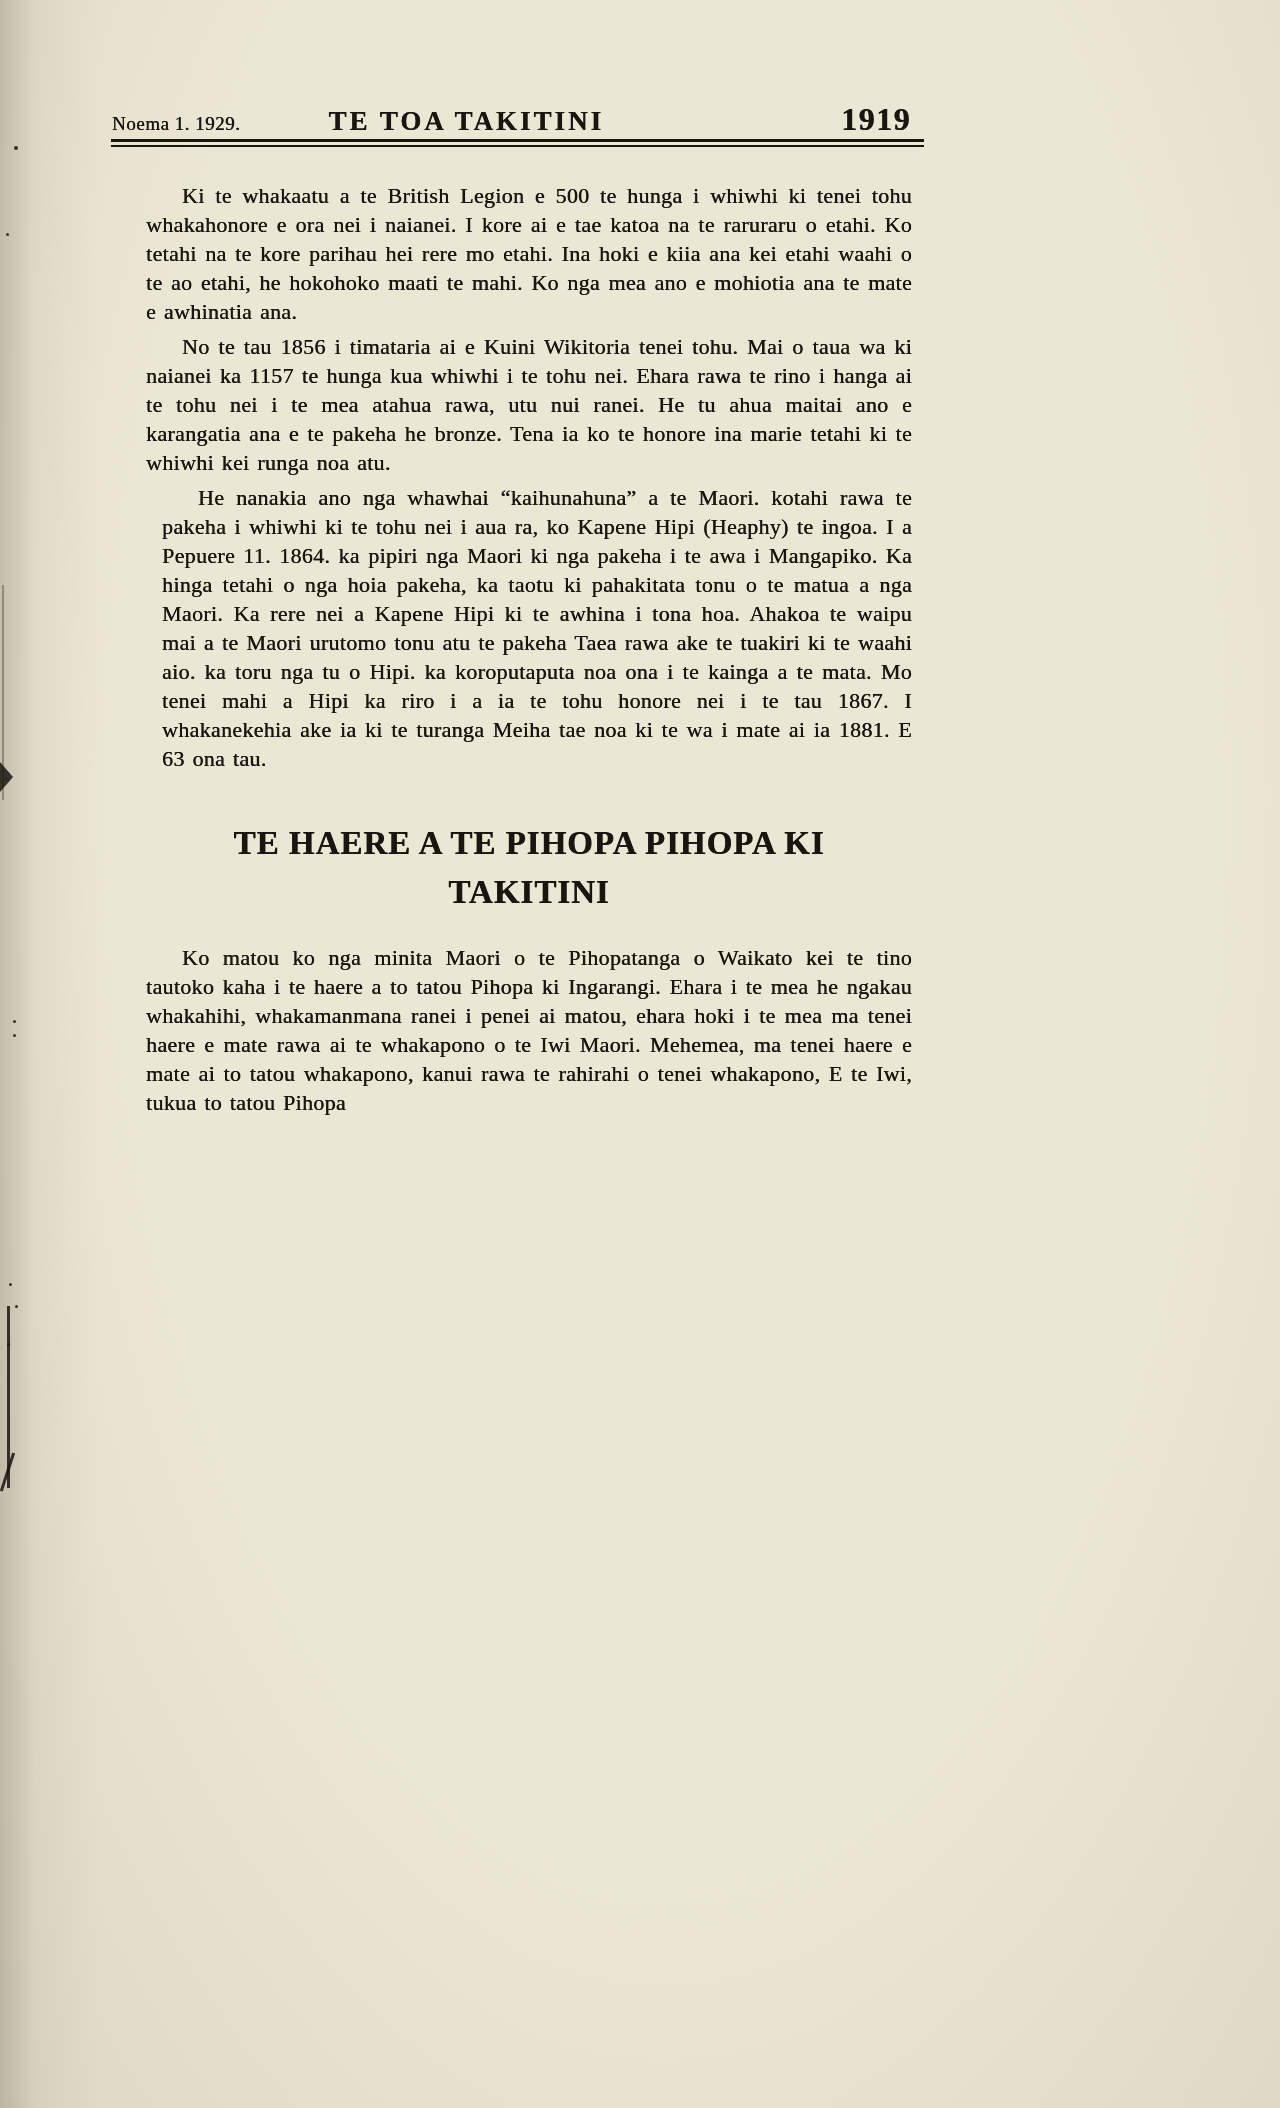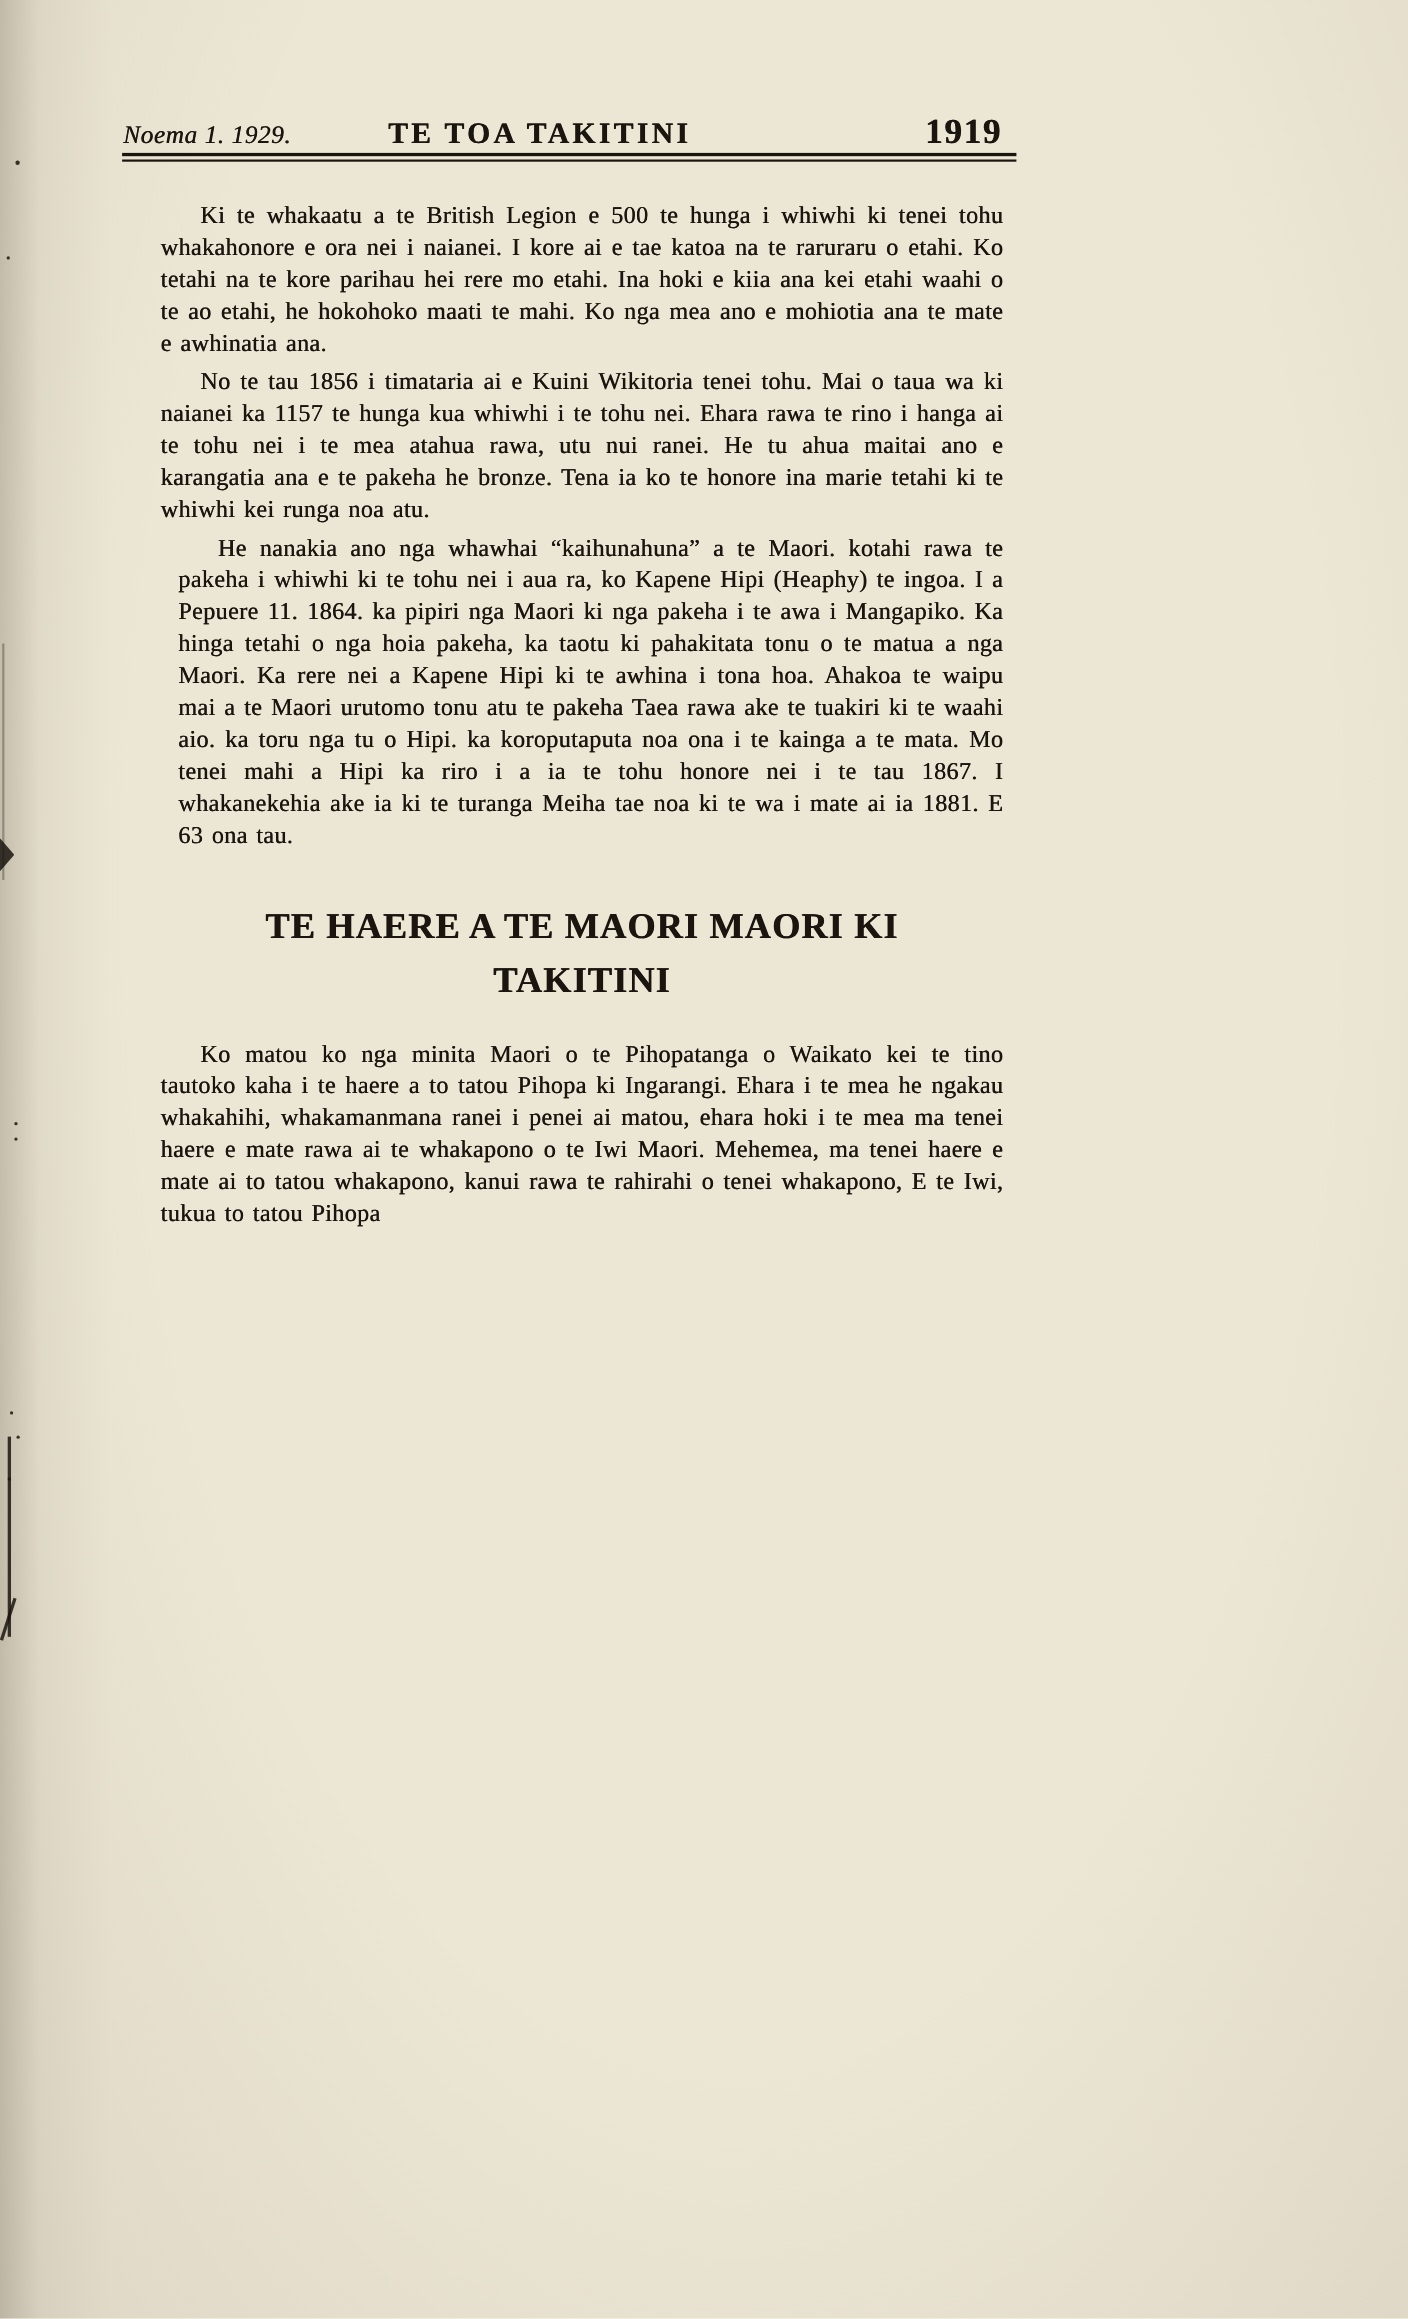--- a/index.html
+++ b/index.html
@@ -19,21 +19,21 @@
     content:""; position:absolute; inset:0; pointer-events:none;
     background:
       linear-gradient(to right, rgba(73,62,48,0.22), rgba(73,62,48,0.05) 36px, rgba(73,62,48,0) 100px),
       radial-gradient(ellipse at 52% 38%, rgba(0,0,0,0) 58%, rgba(95,82,60,0.10) 100%);
   }
 
   .masthead {
     position:absolute; left:112px; top:101px; width:811px;
     display:flex; align-items:baseline;
   }
-  .m-date  { font-size:23px; letter-spacing:0.5px; text-shadow:0.35px 0 0 currentColor;font-style:italic; }
+  .m-date  { font-size:19px; letter-spacing:0.5px; text-shadow:0.35px 0 0 currentColor; }
   .m-title { font-size:27px; font-weight:bold; letter-spacing:3px; margin-left:88px; text-shadow:0.4px 0 0 currentColor;text-align:right; }
   .m-page  { font-size:32px; font-weight:bold; letter-spacing:1.5px; margin-left:auto; margin-right:12px; text-shadow:0.4px 0 0 currentColor; }
 
   .masthead-rule {
     position:absolute; left:111px; top:139px; width:813px; height:8px;
     border-top:3.5px solid var(--ink, #1a150f);
     border-bottom:2px solid var(--ink, #1a150f);
   }
 
   .column {
@@ -85,21 +85,21 @@
   </div>
 
   <div class="masthead-rule"></div>
 
   <div class="column">
     <p class="par">Ki te whakaatu a te British Legion e 500 te hunga i whiwhi ki tenei tohu whakahonore e ora nei i naianei. I kore ai e tae katoa na te raruraru o etahi. Ko tetahi na te kore parihau hei rere mo etahi. Ina hoki e kiia ana kei etahi waahi o te ao etahi, he hokohoko maati te mahi. Ko nga mea ano e mohiotia ana te mate e awhinatia ana.</p>
     <p class="par">No te tau 1856 i timataria ai e Kuini Wikitoria tenei tohu. Mai o taua wa ki naianei ka 1157 te hunga kua whiwhi i te tohu nei. Ehara rawa te rino i hanga ai te tohu nei i te mea atahua rawa, utu nui ranei. He tu ahua maitai ano e karangatia ana e te pakeha he bronze. Tena ia ko te honore ina marie tetahi ki te whiwhi kei runga noa atu.</p>
     <p class="par last-gap">He nanakia ano nga whawhai “kaihunahuna” a te Maori. kotahi rawa te pakeha i whiwhi ki te tohu nei i aua ra, ko Kapene Hipi (Heaphy) te ingoa. I a Pepuere 11. 1864. ka pipiri nga Maori ki nga pakeha i te awa i Mangapiko. Ka hinga tetahi o nga hoia pakeha, ka taotu ki pahakitata tonu o te matua a nga Maori. Ka rere nei a Kapene Hipi ki te awhina i tona hoa. Ahakoa te waipu mai a te Maori urutomo tonu atu te pakeha Taea rawa ake te tuakiri ki te waahi aio. ka toru nga tu o Hipi. ka koroputaputa noa ona i te kainga a te mata. Mo tenei mahi a Hipi ka riro i a ia te tohu honore nei i te tau 1867. I whakanekehia ake ia ki te turanga Meiha tae noa ki te wa i mate ai ia 1881. E 63 ona tau.</p>
 
     <h1 class="article-heading">
-      <span>TE HAERE A TE MAORI MAORI KI</span><br>
+      <span>TE HAERE A TE PIHOPA PIHOPA KI</span><br>
       <span>TAKITINI</span>
     </h1>
 
     <p class="par">Ko matou ko nga minita Maori o te Pihopatanga o Waikato kei te tino tautoko kaha i te haere a to tatou Pihopa ki Ingarangi. Ehara i te mea he ngakau whakahihi, whakamanmana ranei i penei ai matou, ehara hoki i te mea ma tenei haere e mate rawa ai te whakapono o te Iwi Maori. Mehemea, ma tenei haere e mate ai to tatou whakapono, kanui rawa te rahirahi o tenei whakapono, E te Iwi, tukua to tatou Pihopa</p>
   </div>
 
   <div class="artifact a-dot a-dot1"></div>
   <div class="artifact a-dot a-dot2"></div>
   <div class="artifact a-foldline"></div>
   <div class="artifact a-arrow"></div>

